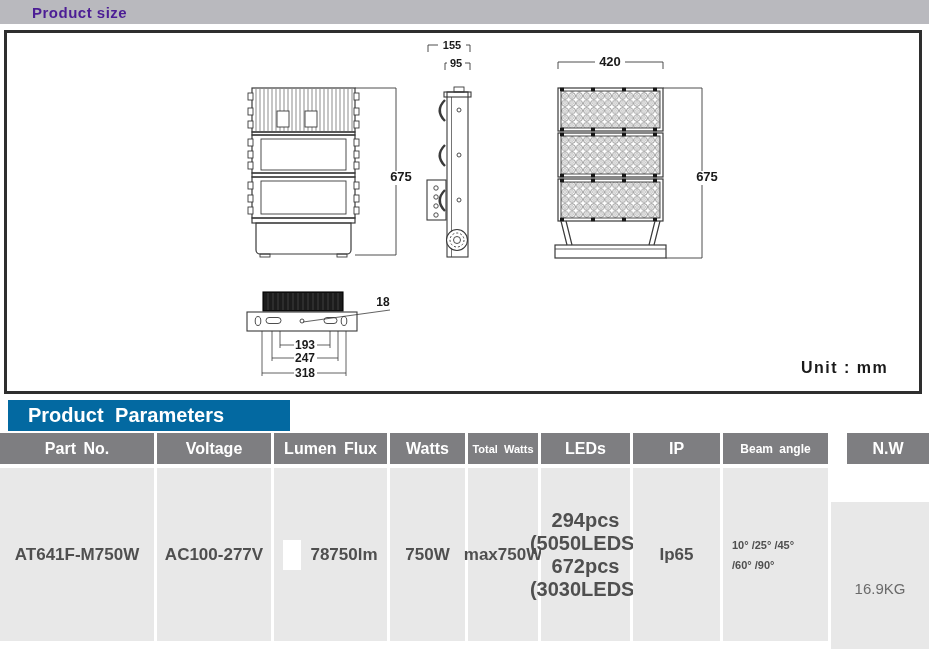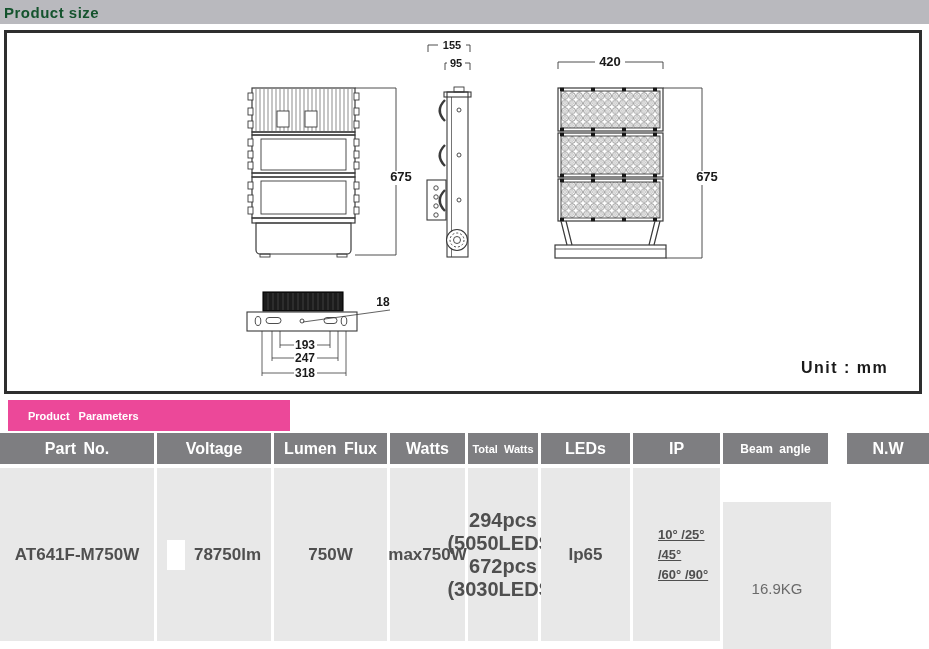--- a/index.html
+++ b/index.html
@@ -2,57 +2,57 @@
 <html><head>
 <meta charset="utf-8">
 <style>
   * { margin: 0; padding: 0; box-sizing: border-box; }
   html, body { width: 929px; height: 649px; background: #ffffff; overflow: hidden;
     font-family: "Liberation Sans", sans-serif; position: relative; }
 
   
   .top-bar { position: absolute; left: 0; top: 0; width: 929px; height: 24px;
     background: #b9b9be; display: flex; align-items: center; }
-  .top-bar .title { color: #14532d; font-weight: bold; font-size: 15px;
-    padding-left: 4px; letter-spacing: .5px; }
+  .top-bar .title { color: #4c1d95; font-weight: bold; font-size: 15px;
+    padding-left: 32px; letter-spacing: .5px; }
 
   
   .drawing-box { position: absolute; left: 4px; top: 30px; width: 918px; height: 364px;
     background: #ffffff; border: 3px solid #2e2e2e; }
   .drawing-box svg { display: block; }
   svg text { font-family: "Liberation Sans", sans-serif; font-weight: bold; fill: #1a1a1a; }
   .dimtext { font-size: 13px; }
   .dimtext-sm { font-size: 11px; }
   .dimtext-md { font-size: 12px; }
   .unit-text { font-size: 16px; letter-spacing: 1.5px; }
 
   
   .param-title { position: absolute; left: 8px; top: 400px; width: 282px; height: 31px;
-    background: #ec4899; color: #ffffff; font-weight: bold; font-size: 11px;
+    background: #0369a1; color: #ffffff; font-weight: bold; font-size: 20px;
     display: flex; align-items: center; padding-left: 20px; word-spacing: 6px; }
 
   
   .param-table { position: absolute; left: 0; top: 433px; width: 820px;
     display: grid;
     grid-template-columns: 157px 117px 116px 78px 73px 92px 90px 108px 98px; }
   .th { background: #7e7e81; color: #ffffff; font-weight: bold; font-size: 16px;
     height: 35px; display: flex; align-items: center; justify-content: center;
     border-right: 3px solid #ffffff; border-bottom: 4px solid #ffffff;
     word-spacing: 3px; white-space: nowrap; }
   .th.last { border-right: none; margin-left: 16px; }
   .th.small { font-size: 11px; }
   .th.mid { font-size: 12px; }
   .td { background: #e8e8e8; color: #4f4f4f; font-weight: bold; font-size: 17px;
     height: 177px; display: flex; align-items: center; justify-content: center;
     border-right: 3px solid #ffffff; border-bottom: 4px solid #ffffff;
     white-space: pre-line; text-align: center; }
   .td.last { border-right: none; margin-top: 34px; }
   .td.leds { font-size: 20px; line-height: 23px; }
-  .td.beam { justify-content: flex-start; padding-left: 25px; font-size: 13px;
-    text-align: left; line-height: 20px; text-decoration: underline; }
+  .td.beam { justify-content: flex-start; padding-left: 9px; font-size: 11px;
+    text-align: left; line-height: 20px; }
   .td.nw { font-weight: normal; font-size: 15px; color: #6a6a6a; }
   .swatch { display: inline-block; width: 18px; height: 30px; background: #ffffff;
     margin-right: 9px; flex: 0 0 auto; }
 </style>
 </head>
 <body>
 
 <div class="top-bar">
   <span class="title">Product size</span>
 </div>
@@ -224,20 +224,21 @@
   <div class="th">Voltage</div>
   <div class="th">Lumen Flux</div>
   <div class="th">Watts</div>
   <div class="th small">Total Watts</div>
   <div class="th">LEDs</div>
   <div class="th">IP</div>
   <div class="th mid">Beam angle</div>
   <div class="th last">N.W</div>
 
   <div class="td">AT641F-M750W</div>
+  <div class="td">AC100-277V</div>
   <div class="td">
     <span class="swatch"></span><span>78750lm</span>
   </div>
   <div class="td">750W</div>
   <div class="td">max750W</div>
   <div class="td leds">294pcs
 (5050LEDS)
 672pcs
 (3030LEDS)</div>
   <div class="td">Ip65</div>

